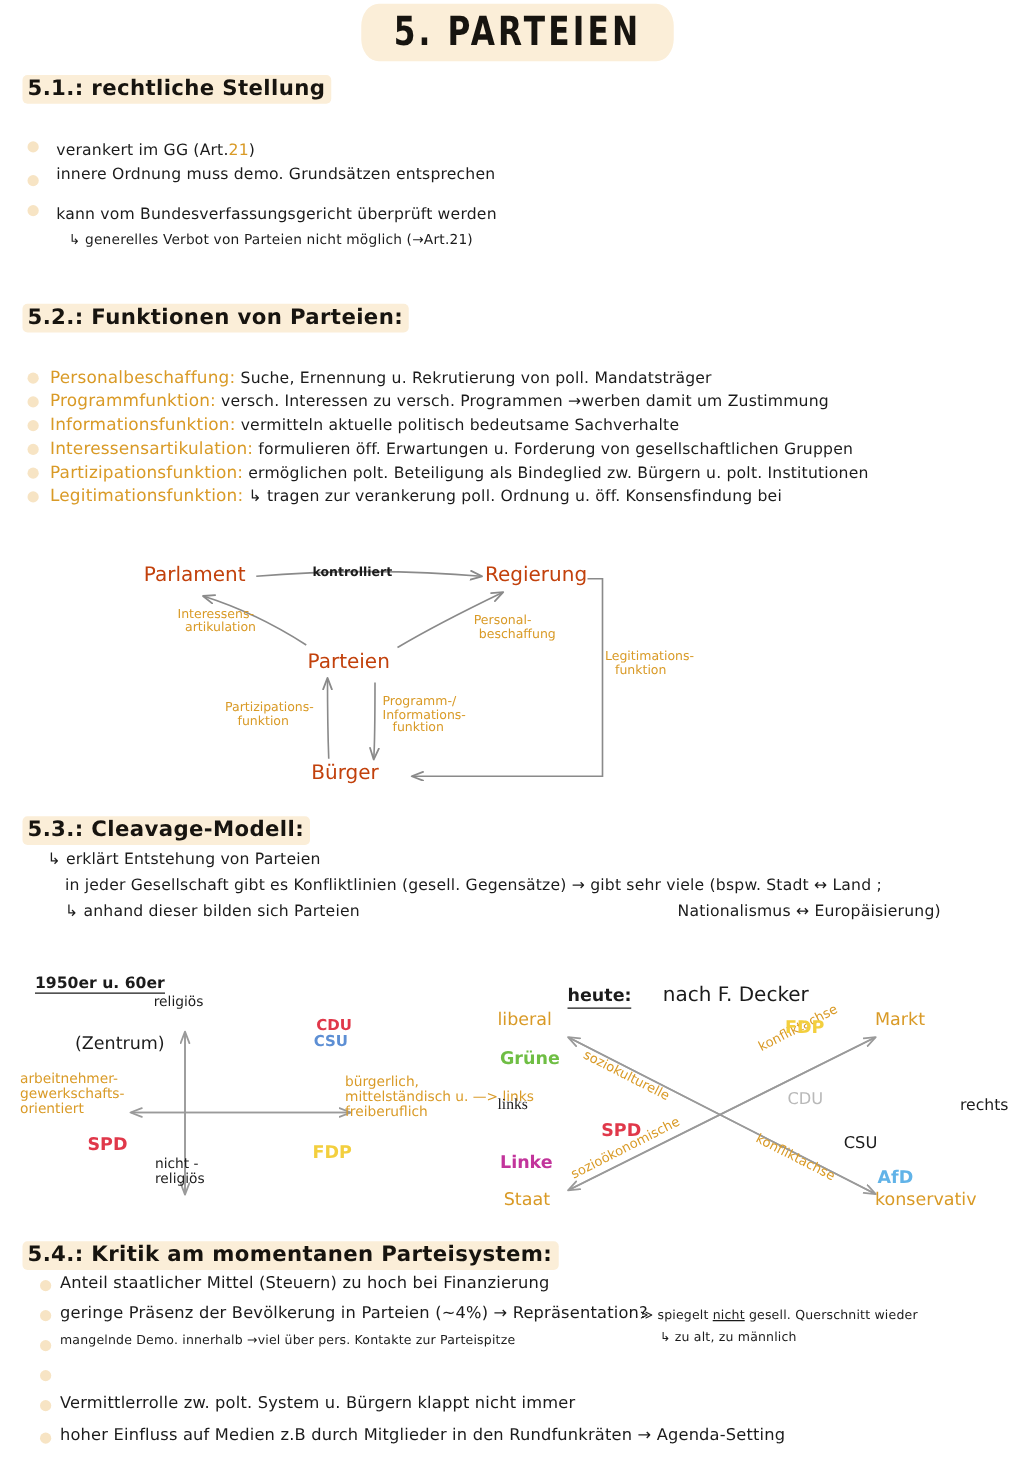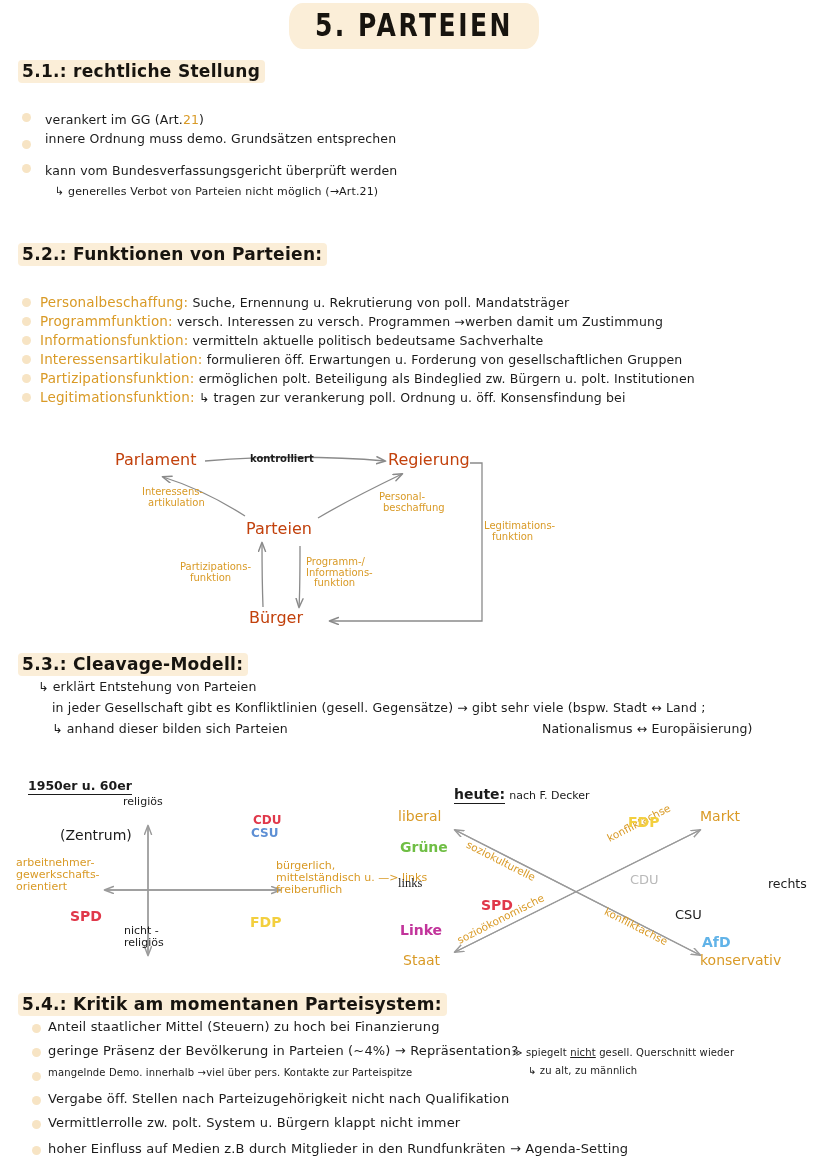--- a/index.html
+++ b/index.html
@@ -238,21 +238,21 @@
   </div>
 
   <div class="party p-black" style="left:60px;top:827px;font-weight:400;">(Zentrum)</div>
   <div class="party p-cdu" style="left:253px;top:813px;font-size:12px;">CDU</div>
   <div class="party p-csu" style="left:251px;top:826px;font-size:12px;">CSU</div>
   <div class="party p-spd" style="left:70px;top:908px;">SPD</div>
   <div class="party p-fdp" style="left:250px;top:914px;">FDP</div>
 
   <div class="diag-title" style="left:454px;top:786px;">
     <span class="uline" style="font-size:14px;font-weight:600;">heute:</span>
-    <span style="font-size:11px;">nach F. Decker</span>
+    <span style="font-size:16px;margin-left:21px;">nach F. Decker</span>
   </div>
 
   <svg class="layer" width="828" height="1171">
     <defs>
       <marker id="ah3" markerWidth="9" markerHeight="9" refX="7" refY="3.2" orient="auto">
         <path d="M0.5,0.5 L7.5,3.2 L0.5,5.9" fill="none" stroke="#9a9a9a" stroke-width="1.1" stroke-linecap="round" stroke-linejoin="round"></path>
       </marker>
     </defs>
 
     <path d="M700,955 L455,830" fill="none" stroke="#9a9a9a" stroke-width="1.3" marker-end="url(#ah3)"></path>
@@ -288,21 +288,20 @@
   <div class="bullet-dot" style="left:32px;top:1024px;"></div>
   <div class="line" style="left:48px;top:1019px;font-size:13px;">Anteil staatlicher Mittel (Steuern) zu hoch bei Finanzierung</div>
 
   <div class="bullet-dot" style="left:32px;top:1048px;"></div>
   <div class="line" style="left:48px;top:1043px;font-size:13px;">geringe Präsenz der Bevölkerung in Parteien (~4%) → Repräsentation?</div>
 
   <div class="bullet-dot" style="left:32px;top:1072px;"></div>
   <div class="line" style="left:48px;top:1067px;font-size:10px;">mangelnde Demo. innerhalb →viel über pers. Kontakte zur Parteispitze</div>
 
   <div class="bullet-dot" style="left:32px;top:1096px;"></div>
-  <div class="line" style="left:48px;top:1091px;font-size:13px;">Vergabe öff. Stellen nach Parteizugehörigkeit nicht nach Qualifikation</div>
 
   <div class="bullet-dot" style="left:32px;top:1120px;"></div>
   <div class="line" style="left:48px;top:1115px;font-size:13px;">Vermittlerrolle zw. polt. System u. Bürgern klappt nicht immer</div>
 
   <div class="bullet-dot" style="left:32px;top:1146px;"></div>
   <div class="line" style="left:48px;top:1141px;font-size:13px;">hoher Einfluss auf Medien z.B durch Mitglieder in den Rundfunkräten → Agenda-Setting</div>
 
   <div class="line xs" style="left:512px;top:1047px;">
     <span>≫ spiegelt </span><span style="text-decoration:underline;">nicht</span><span> gesell. Querschnitt wieder</span>
   </div>

